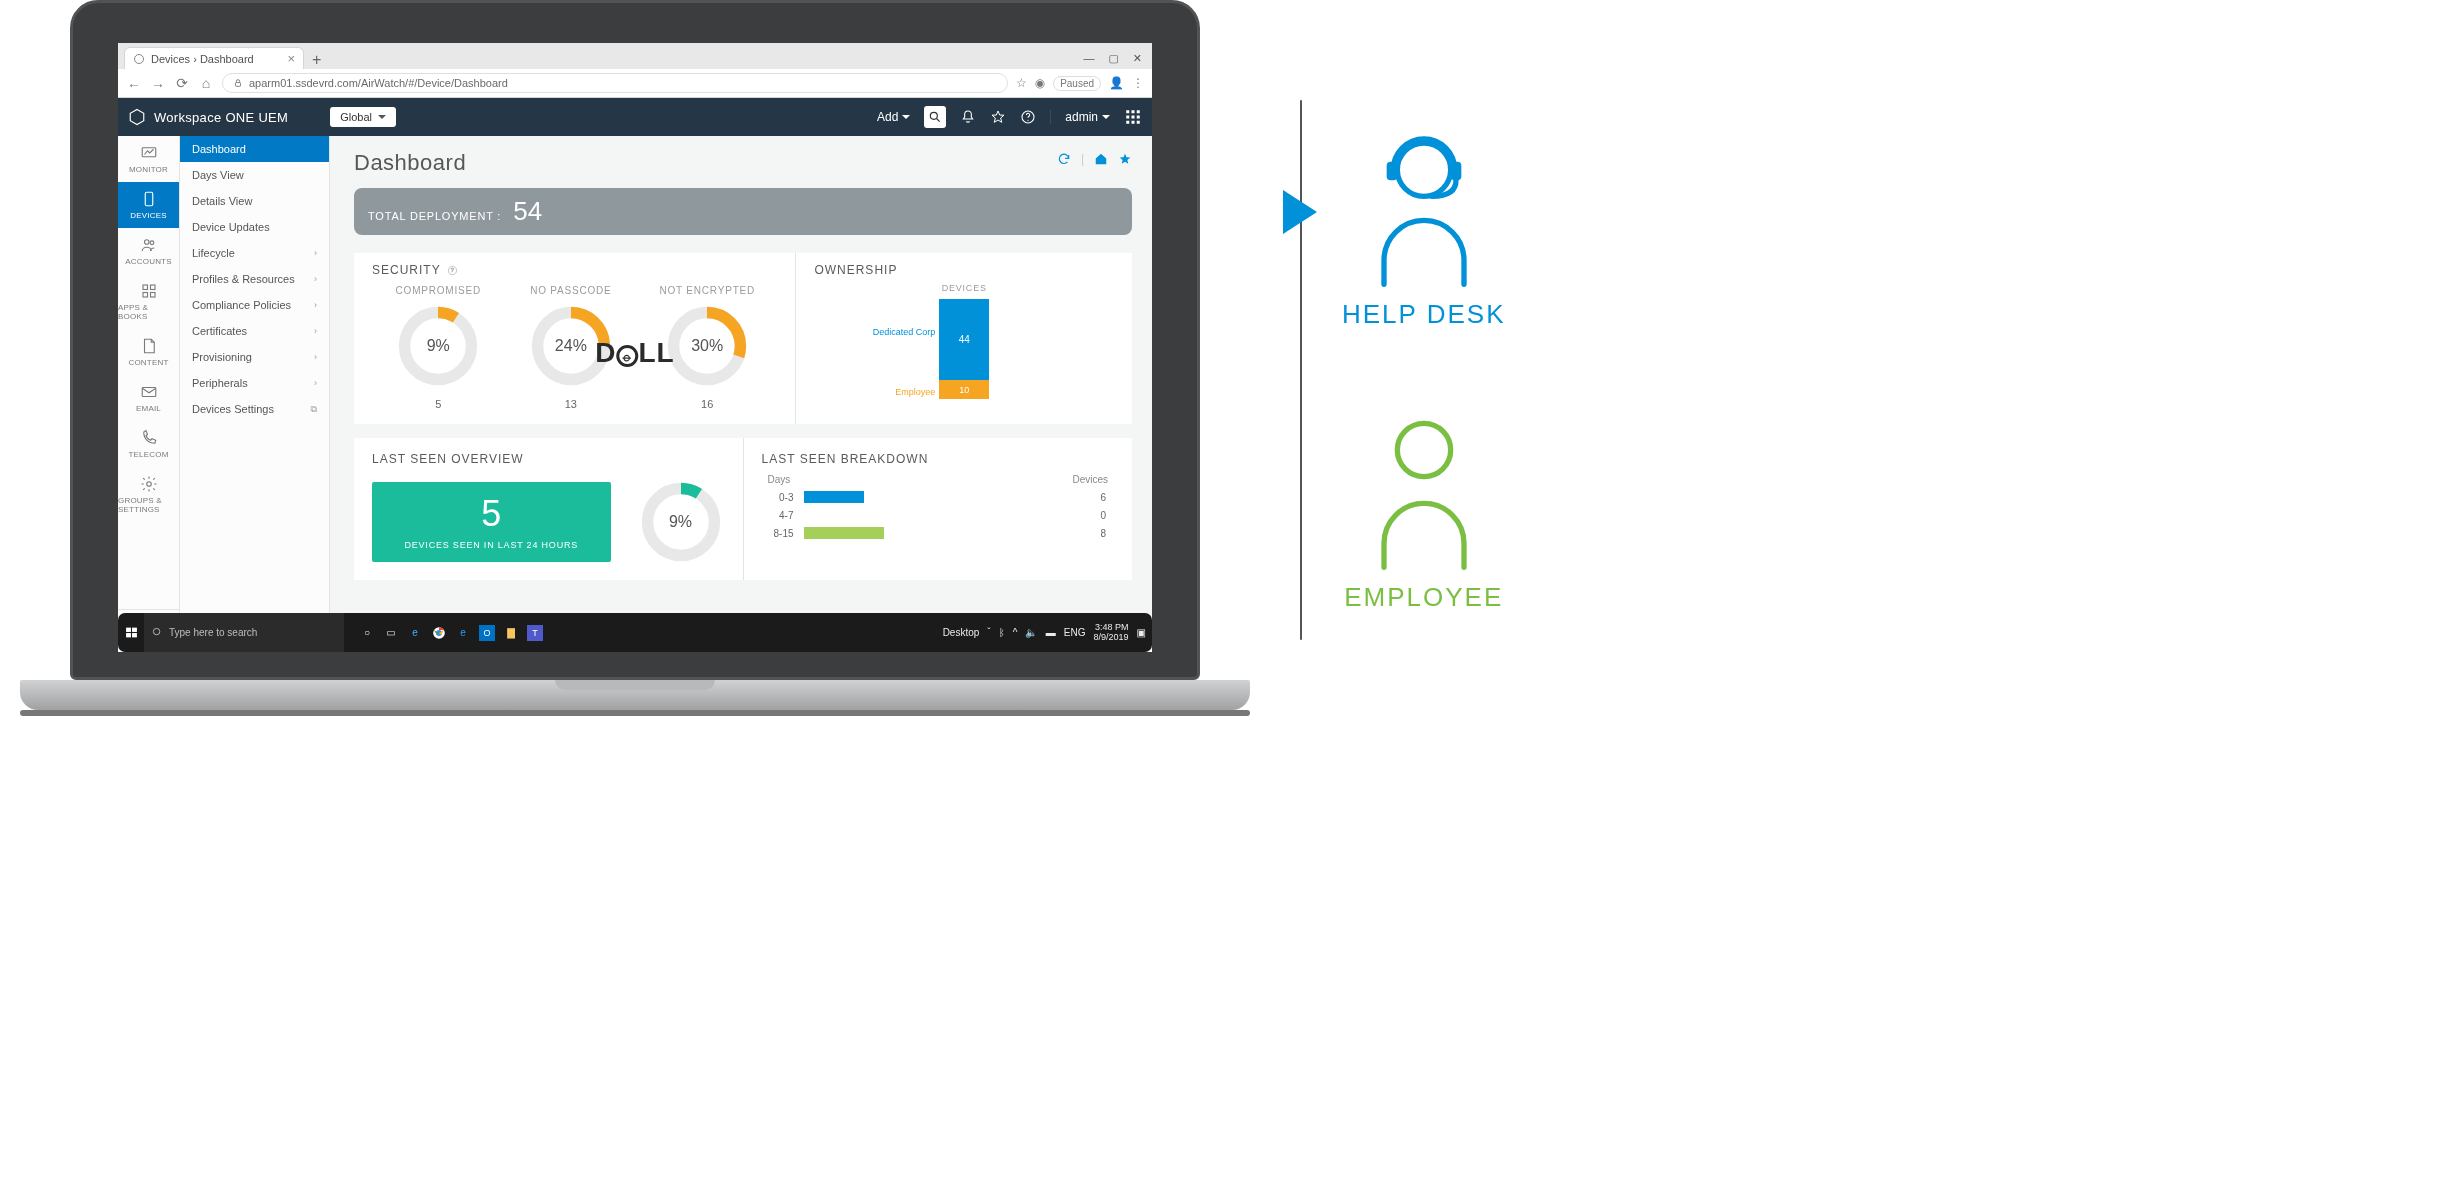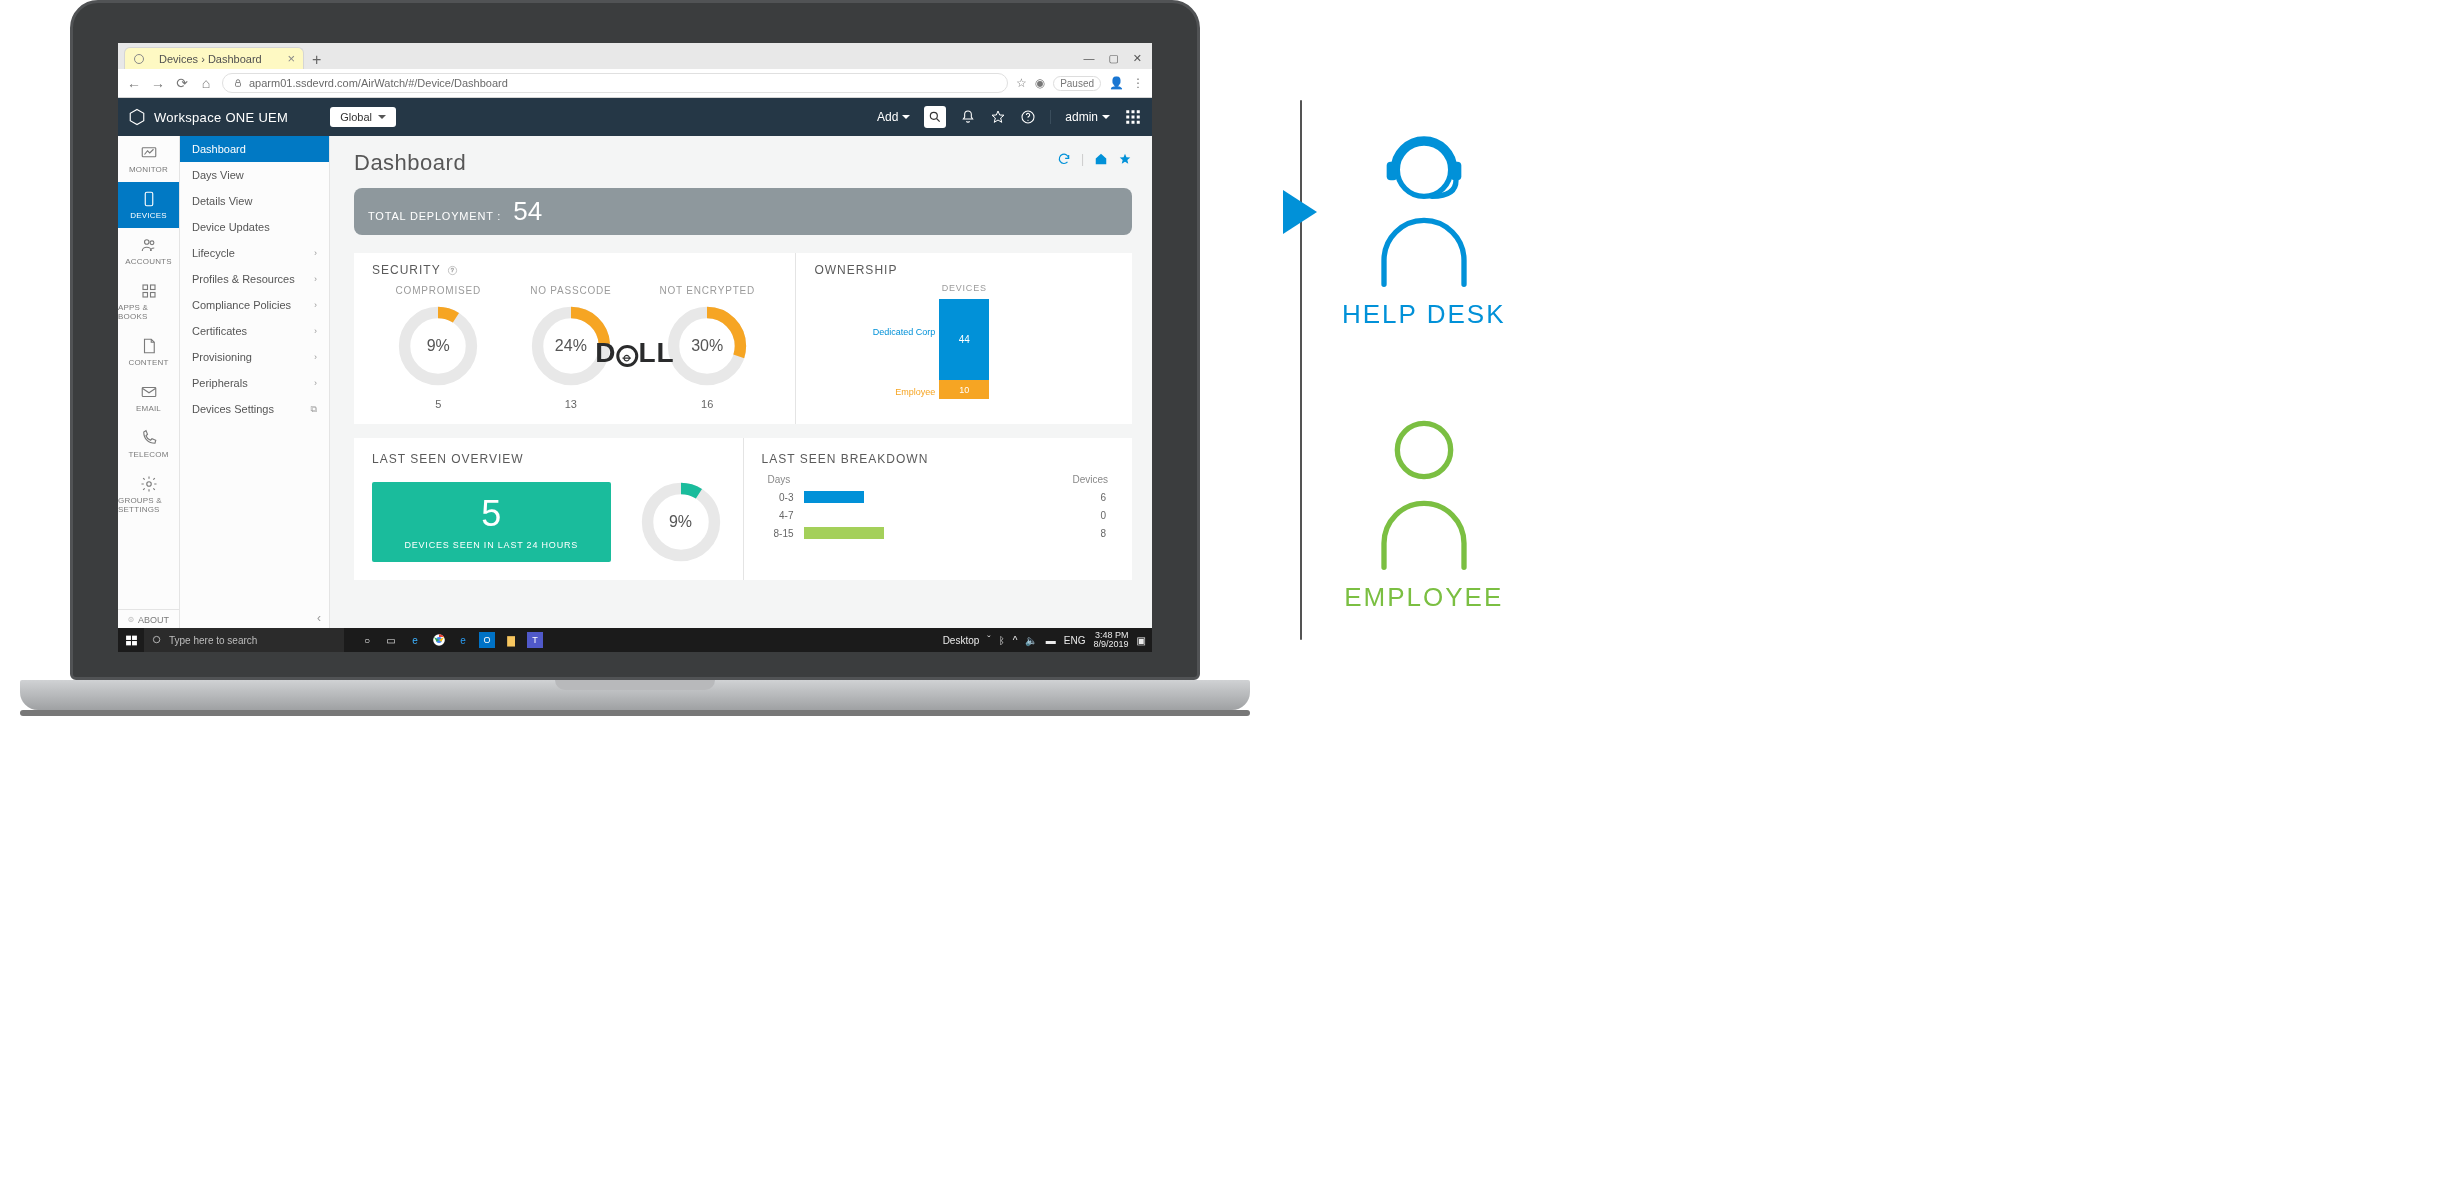--- a/index.html
+++ b/index.html
@@ -29,21 +29,21 @@
   .screen{width:100%;height:100%;background:#fff;overflow:hidden;position:relative;font-size:12px;}
   .base{margin:0 auto;width:1230px;height:30px;background:linear-gradient(to bottom,#d0d2d4,#9fa1a3);border-radius:2px 2px 18px 18px;position:relative;}
   .base::after{content:"";position:absolute;bottom:-6px;left:0;right:0;height:6px;background:#777;border-radius:3px;}
   .notch{position:absolute;top:0;left:50%;transform:translateX(-50%);width:160px;height:10px;background:#b8b9bb;border-radius:0 0 10px 10px;}
   .dell{position:absolute;left:50%;top:50%;transform:translate(-50%,-50%);font-weight:600;font-size:28px;letter-spacing:1px;color:#2a2b2c;}
   .dell .o{display:inline-block;border:3px solid #2a2b2c;border-radius:50%;width:22px;height:22px;font-size:14px;line-height:16px;text-align:center;font-weight:700;vertical-align:baseline;position:relative;top:-1px;}
 
   
   .chrome{background:#e8e8e8;border-bottom:1px solid #d5d5d5;}
   .tabs{display:flex;align-items:flex-end;height:26px;padding-left:6px;}
-  .tab{display:flex;align-items:center;gap:14px;background:#fef9c3;border:1px solid #d5d5d5;border-bottom:none;border-radius:6px 6px 0 0;padding:4px 8px;font-size:11px;color:#505050;min-width:180px;}
+  .tab{display:flex;align-items:center;gap:6px;background:#ffffff;border:1px solid #d5d5d5;border-bottom:none;border-radius:6px 6px 0 0;padding:4px 8px;font-size:11px;color:#505050;min-width:180px;}
   .tab svg{width:12px;height:12px;}
   .tab .x{margin-left:auto;color:#888;font-size:13px;line-height:1;}
   .newtab{font-size:16px;color:#666;padding:0 8px;}
   .win-controls{margin-left:auto;display:flex;gap:14px;padding:4px 10px;color:#555;font-size:11px;}
   .addrbar{display:flex;align-items:center;gap:8px;background:#fff;padding:4px 8px;height:28px;}
   .addrbar .navbtn{color:#777;font-size:14px;width:16px;text-align:center;}
   .url{flex:1;border:1px solid #e0e0e0;border-radius:14px;padding:3px 10px;display:flex;align-items:center;gap:6px;font-size:11px;color:#6a6a6a;}
   .url svg{width:10px;height:10px;stroke:#6a6a6a;}
   .addr-icons{display:flex;align-items:center;gap:8px;color:#777;font-size:12px;}
   .paused{border:1px solid #ddd;border-radius:10px;padding:1px 6px;font-size:10px;color:#777;}
@@ -138,21 +138,21 @@
 
   .breakdown{margin-top:8px;}
   .bd-head{display:flex;justify-content:space-between;font-size:10px;color:#888;padding:0 6px;}
   .bd-row{display:flex;align-items:center;gap:10px;font-size:10px;color:#666;margin-top:6px;}
   .bd-row .lbl{width:32px;text-align:right;}
   .bd-row .bar{height:12px;width:180px;position:relative;}
   .bd-row .bar span{position:absolute;left:0;top:0;bottom:0;}
   .bd-row .val{margin-left:auto;padding-right:8px;}
 
   
-  .taskbar{position:absolute;bottom:0;left:0;right:0;height:24px;background:#1b1b1b;color:#eaeaea;display:flex;align-items:center;font-size:10px;}
+  .taskbar{position:absolute;bottom:0;left:0;right:0;height:39px;background:#1b1b1b;color:#eaeaea;display:flex;align-items:center;font-size:10px;border-radius:7px;}
   .taskbar .start{width:26px;height:100%;display:flex;align-items:center;justify-content:center;}
   .taskbar .start svg{width:13px;height:13px;fill:#fff;}
   .taskbar .search{display:flex;align-items:center;gap:6px;background:#2b2b2b;height:100%;padding:0 8px;min-width:200px;color:#bdbdbd;}
   .taskbar .search svg{width:11px;height:11px;}
   .taskbar .pins{display:flex;align-items:center;gap:2px;margin-left:12px;height:100%;}
   .taskbar .pin{width:22px;height:100%;display:flex;align-items:center;justify-content:center;}
   .taskbar .tray{margin-left:auto;display:flex;align-items:center;gap:8px;padding-right:6px;}
   .taskbar .clock{font-size:9px;line-height:1.05;text-align:right;}
 
   

